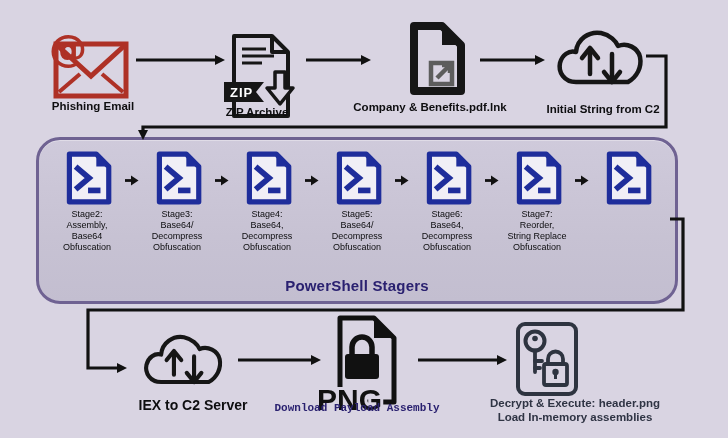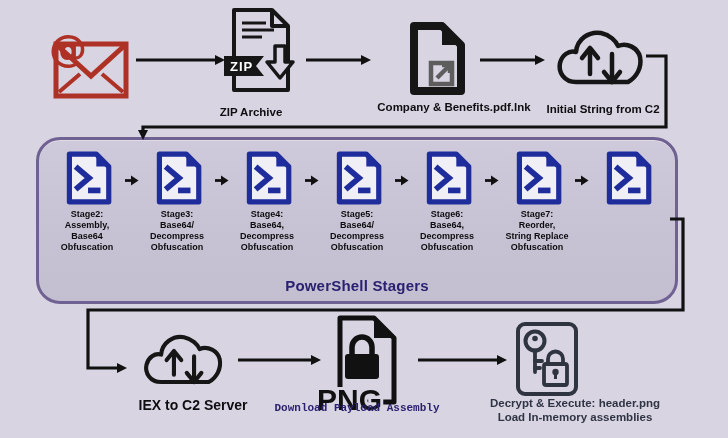--- a/index.html
+++ b/index.html
@@ -24,21 +24,21 @@
   }
   .stager-row{
     display:flex; flex-direction:row; justify-content:center;
     padding:10px 3px 0 3px;
   }
   .stage{
     width:76px; display:flex; flex-direction:column; align-items:center;
     flex:0 0 auto;
   }
   .stage-label{
-    margin-top:3px; text-align:center; font-weight:bold; font-size:9px;
+    margin-top:3px; text-align:center; font-weight:normal; font-size:9px;
     line-height:11px; color:#0c0c0e; white-space:nowrap;
   }
   .stage-arrow{
     flex:0 0 14px; display:flex; justify-content:center; margin-top:24px;
   }
   .stager-title{
     position:absolute; left:0; right:0; bottom:7px; text-align:center;
     font-weight:bold; font-size:15px; color:#2a2170; letter-spacing:.2px;
   }
   .overlay{position:absolute; left:0; top:0; z-index:6; pointer-events:none;}
@@ -53,51 +53,52 @@
     <svg width="84" height="78" viewBox="0 0 84 78">
       <g stroke="#ae3126" fill="none" stroke-width="5">
         <rect x="8" y="20" width="70" height="52"></rect>
         <polyline points="10,22 43,52 76,22"></polyline>
         <line x1="11" y1="68" x2="32" y2="50" stroke-width="4"></line>
         <line x1="75" y1="68" x2="54" y2="50" stroke-width="4"></line>
       </g>
       <text x="1" y="37" font-size="38" font-weight="bold" fill="#ae3126" font-family="DejaVu Sans, sans-serif">@</text>
     </svg>
   </div>
-
-  <div class="abs" style="left:222px;top:6px;">
+  <div class="lbl" style="left:28px;top:100px;width:130px;">Phishing Email</div>
+
+  <div class="abs" style="left:222px;top:32px;">
     <svg width="78" height="88" viewBox="0 0 78 88">
       <g stroke="#161616" fill="none" stroke-width="4" stroke-linejoin="round">
         <path d="M12,4 H50 L66,20 V84 H12 Z"></path>
         <path d="M50,4 V20 H66"></path>
       </g>
       <g stroke="#161616" stroke-width="3">
         <line x1="20" y1="17" x2="44" y2="17"></line>
         <line x1="20" y1="24" x2="52" y2="24"></line>
         <line x1="20" y1="31" x2="40" y2="31"></line>
       </g>
       <path d="M53,40 H63 V56 H71 L58,72 L45,56 H53 Z" fill="#d9d4e2" stroke="#161616" stroke-width="3.5" stroke-linejoin="round"></path>
       <path d="M2,50 H42 L34,60 L42,70 H2 Z" fill="#161616"></path>
       <text x="8" y="65" font-size="13" font-weight="bold" fill="#ffffff" letter-spacing="1">ZIP</text>
     </svg>
   </div>
-  <div class="lbl" style="left:201px;top:106px;width:100px;">ZIP Archive</div>
+  <div class="lbl" style="left:207px;top:106px;width:100px;">ZIP Archive</div>
 
   <div class="abs" style="left:406px;top:20px;">
     <svg width="62" height="78" viewBox="0 0 62 78">
       <path d="M8,6 H36 L55,25 V71 H8 Z" fill="none" stroke="#161616" stroke-width="8" stroke-linejoin="round"></path>
       <polygon points="36,3 58,25 36,25" fill="#161616"></polygon>
       <g stroke="#5d5d5d" fill="none" stroke-width="4.5">
         <rect x="25" y="43" width="21" height="21"></rect>
         <line x1="31" y1="58" x2="43" y2="46"></line>
         <polyline points="36,45 44,45 44,53"></polyline>
       </g>
     </svg>
   </div>
-  <div class="lbl" style="left:362px;top:101px;width:184px;">Company &amp; Benefits.pdf.lnk</div>
+  <div class="lbl" style="left:338px;top:101px;width:184px;">Company &amp; Benefits.pdf.lnk</div>
 
   <div class="abs" style="left:554px;top:24px;">
     <svg width="94" height="70" viewBox="0 0 94 70">
       <g stroke="#161616" fill="none" stroke-width="4.5" stroke-linejoin="round" stroke-linecap="round">
         <path d="M74,58 H22 C10,58 4,48 6,39 C8,31 15,26 22,28 C23,15 35,7 47,9 C56,11 62,17 64,22 C73,18 84,24 86,33 C88,43 83,53 74,58 Z"></path>
         <line x1="36" y1="50" x2="36" y2="26"></line>
         <polyline points="28,34 36,24 44,34"></polyline>
         <line x1="58" y1="30" x2="58" y2="56"></line>
         <polyline points="50,48 58,58 66,48"></polyline>
       </g>

